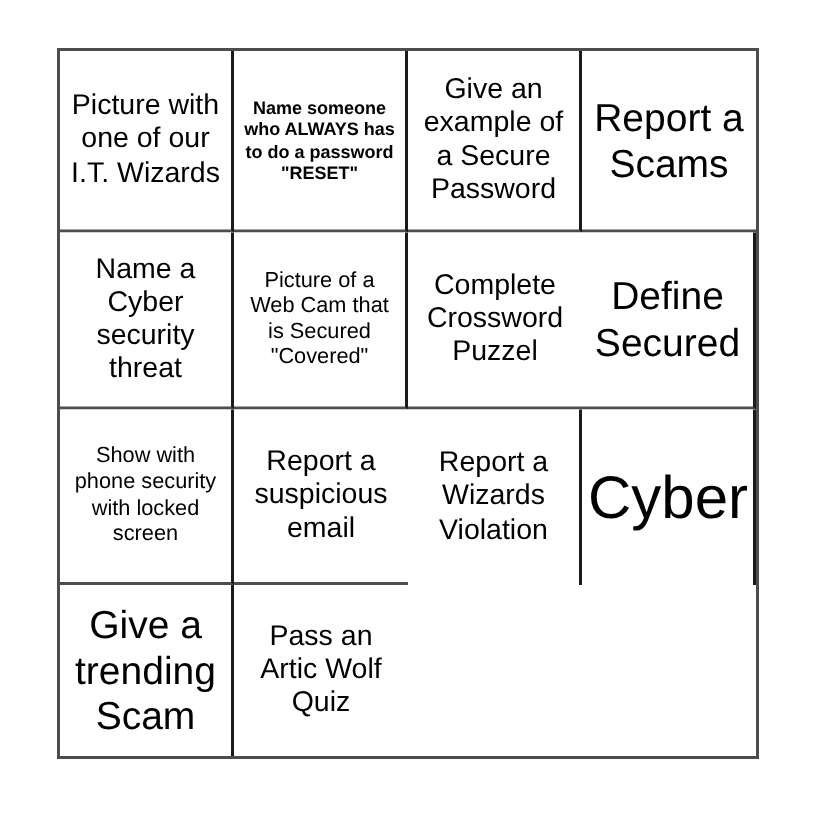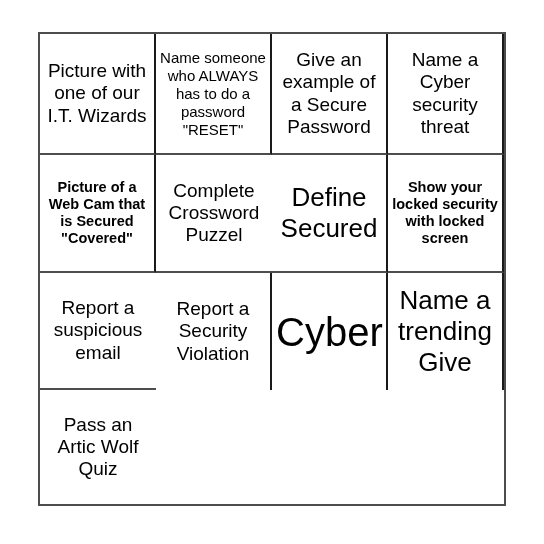--- a/index.html
+++ b/index.html
@@ -48,70 +48,73 @@
   }
   .bingo-cell.col-last { border-right: none; }
   .bingo-cell.row-last { border-bottom: none; }
 
   .cell-text {
     display: block;
     width: 100%;
   }
 
   
-  .fs-xs   { font-size: 15px;  line-height: 1.20; }
-  .fs-sm   { font-size: 14.5px; line-height: 1.18; font-weight: bold; }
+  .fs-xs   { font-size: 12px;  line-height: 1.20; font-weight: bold; }
+  .fs-sm   { font-size: 14.5px; line-height: 1.18; }
   .fs-md   { font-size: 19px;  line-height: 1.16; }
   .fs-lg   { font-size: 19px;  line-height: 1.16; }
   .fs-xl   { font-size: 26px;  line-height: 1.18; }
   .fs-xxl  { font-size: 40px;  line-height: 1.10; }
 </style>
 </head>
 <body>
 
 <div id="bingo-card">
   <div class="bingo-grid">
 
     <div class="bingo-cell">
       <span class="cell-text fs-lg">Picture with one of our I.T. Wizards</span>
     </div>
     <div class="bingo-cell">
       <span class="cell-text fs-xs">Name someone who ALWAYS has to do a password "RESET"</span>
     </div>
     <div class="bingo-cell">
       <span class="cell-text fs-md">Give an example of a Secure Password</span>
     </div>
+    <div class="bingo-cell col-last">
+      <span class="cell-text fs-xl">Report a Scams</span>
+    </div>
 
     <div class="bingo-cell">
       <span class="cell-text fs-lg">Name a Cyber security threat</span>
     </div>
     <div class="bingo-cell">
       <span class="cell-text fs-sm">Picture of a Web Cam that is Secured "Covered"</span>
     </div>
     <div class="bingo-cell col-last">
       <span class="cell-text fs-md">Complete Crossword Puzzel</span>
     </div>
 
     <div class="bingo-cell">
       <span class="cell-text fs-xl">Define Secured</span>
     </div>
     <div class="bingo-cell">
-      <span class="cell-text fs-sm">Show your locked security with locked screen</span>
+      <span class="cell-text fs-sm">Show with phone security with locked screen</span>
     </div>
     <div class="bingo-cell col-last">
       <span class="cell-text fs-md">Report a suspicious email</span>
     </div>
 
     <div class="bingo-cell row-last">
-      <span class="cell-text fs-lg">Report a Security Violation</span>
+      <span class="cell-text fs-lg">Report a Wizards Violation</span>
     </div>
     <div class="bingo-cell row-last">
       <span class="cell-text fs-xxl">Cyber!</span>
     </div>
     <div class="bingo-cell row-last">
-      <span class="cell-text fs-xl">Name a trending Give</span>
+      <span class="cell-text fs-xl">Give a trending Scam</span>
     </div>
     <div class="bingo-cell col-last row-last">
       <span class="cell-text fs-md">Pass an Artic Wolf Quiz</span>
     </div>
 
   </div>
 </div>
 
 </body></html>

